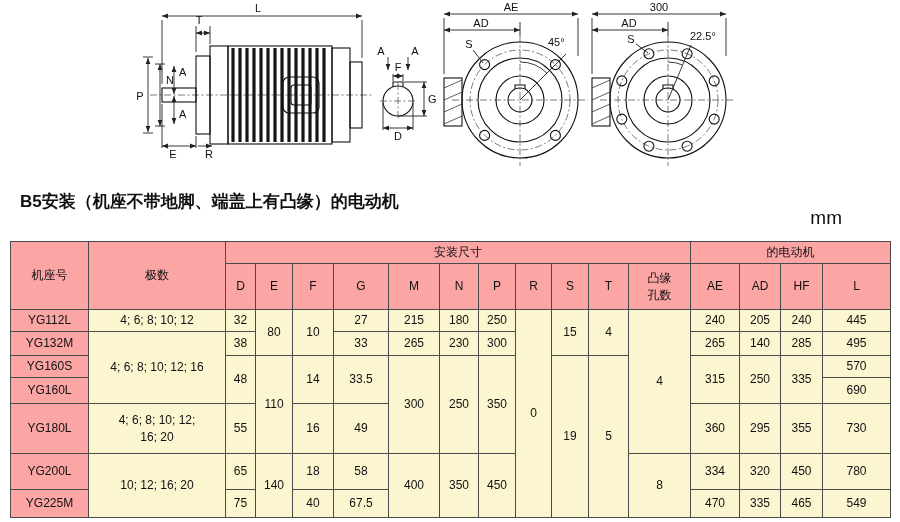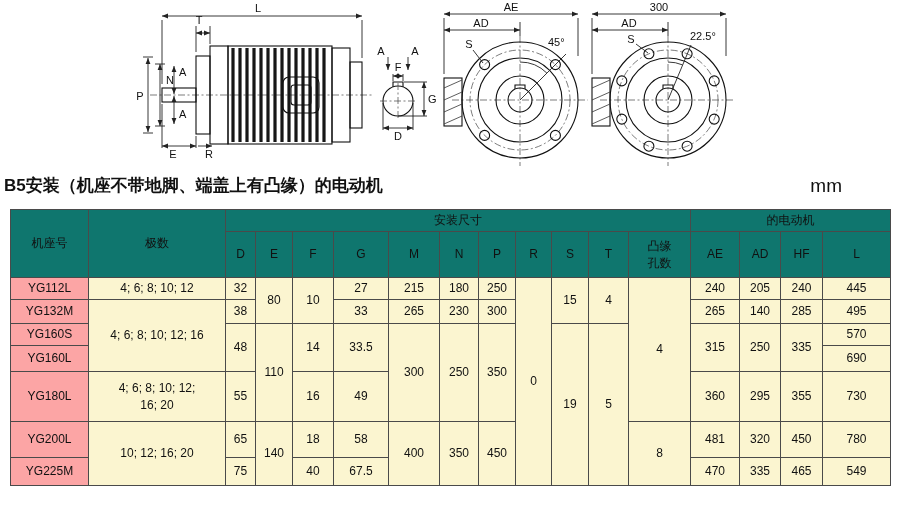--- a/index.html
+++ b/index.html
@@ -8,27 +8,27 @@
        font-family:"Liberation Sans","DejaVu Sans",sans-serif;overflow:hidden}
   .drawings-wrap{width:900px;height:170px}
   svg text{font-size:11px;fill:#111;font-family:"Liberation Sans","DejaVu Sans",sans-serif}
   svg .part{stroke:#111;stroke-width:1.1;fill:none}
   svg .dim{stroke:#222;stroke-width:0.9;fill:none}
   svg .cl{stroke:#444;stroke-width:0.7;stroke-dasharray:7 2.5 2 2.5;fill:none}
   svg .fin line{stroke:#161616;stroke-width:3.2}
   svg .hatch{stroke:#333;stroke-width:0.8}
   .title-row{display:flex;align-items:flex-end;justify-content:space-between;
              padding:4px 58px 12px 4px}
-  .page-title{font-size:17px;font-weight:bold;margin:0}
+  .page-title{font-size:17px;font-weight:bold;margin:16px}
   .unit{font-size:19px}
   table{border-collapse:collapse;table-layout:fixed;margin-left:10px;width:880px;
         font-size:12px;border:1px solid #3a3a3a}
   th,td{border:1px solid #4a4a4a;text-align:center;vertical-align:middle;
         padding:1px 0;font-weight:normal;background:#fbf5d0;line-height:1.35}
-  th{background:#0f766e}
+  th{background:#fca5a5}
   td.frame{background:#fca5a5}
   .pre{white-space:pre-line}
   thead tr:nth-child(1){height:22px}
   thead tr:nth-child(2){height:46px}
   tbody tr:nth-child(1){height:22px}
   tbody tr:nth-child(2){height:24px}
   tbody tr:nth-child(3){height:22px}
   tbody tr:nth-child(4){height:26px}
   tbody tr:nth-child(5){height:50px}
   tbody tr:nth-child(6){height:36px}
@@ -329,21 +329,21 @@
         <td class="frame">YG200L</td>
         <td rowspan="2">10; 12; 16; 20</td>
         <td>65</td>
         <td rowspan="2">140</td>
         <td>18</td>
         <td>58</td>
         <td rowspan="2">400</td>
         <td rowspan="2">350</td>
         <td rowspan="2">450</td>
         <td rowspan="2">8</td>
-        <td>481</td>
+        <td>334</td>
         <td>320</td>
         <td>450</td>
         <td>780</td>
       </tr>
       <tr>
         <td class="frame">YG225M</td>
         <td>75</td>
         <td>40</td>
         <td>67.5</td>
         <td>470</td>

